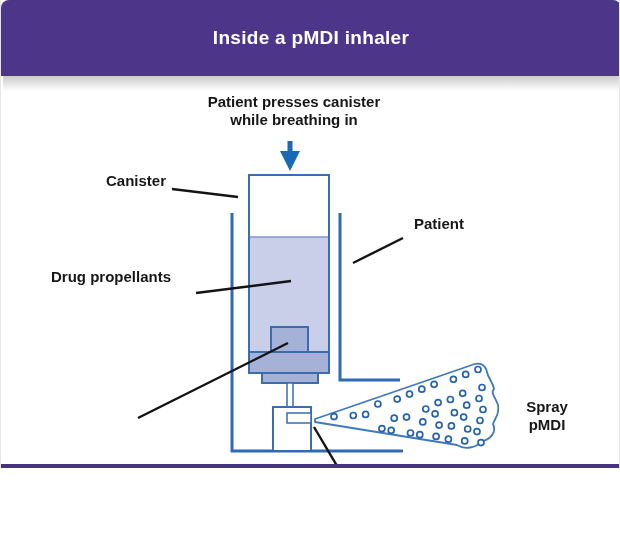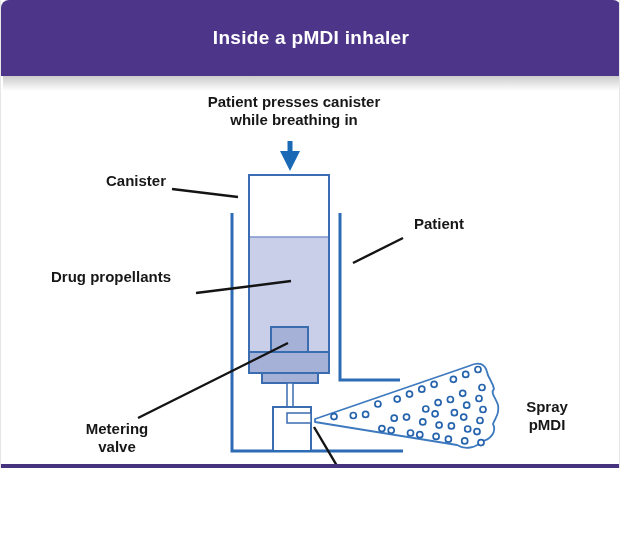--- a/index.html
+++ b/index.html
@@ -127,24 +127,20 @@
   </div>
 
   <div class="lbl" style="left:135px;top:172px;transform:translateX(-50%);">Canister</div>
 
   <div class="lbl" style="left:438px;top:215px;transform:translateX(-50%);">Patient</div>
 
   <div class="lbl" style="left:110px;top:268px;transform:translateX(-50%);">
     <div>Drug propellants</div>
   </div>
 
-  <div class="lbl" style="left:116px;top:420px;transform:translateX(-50%);">
-    <div>Metering</div>
-    <div>valve</div>
-  </div>
 
   <div class="lbl" style="left:546px;top:398px;transform:translateX(-50%);">
     <div>Spray</div>
     <div>pMDI</div>
   </div>
 
 
   <div class="bottom-bar"></div>
 </div>
 

